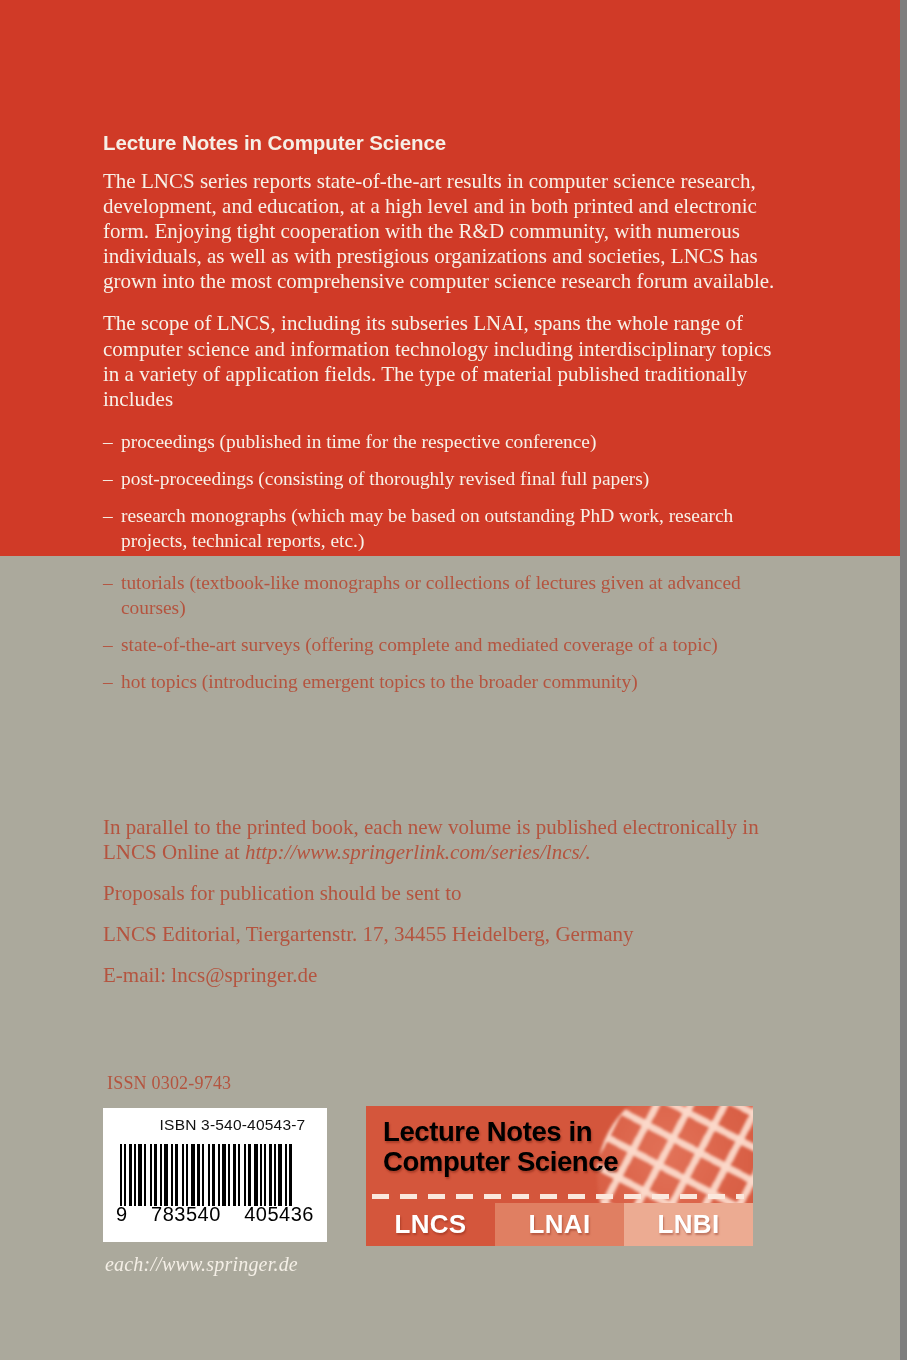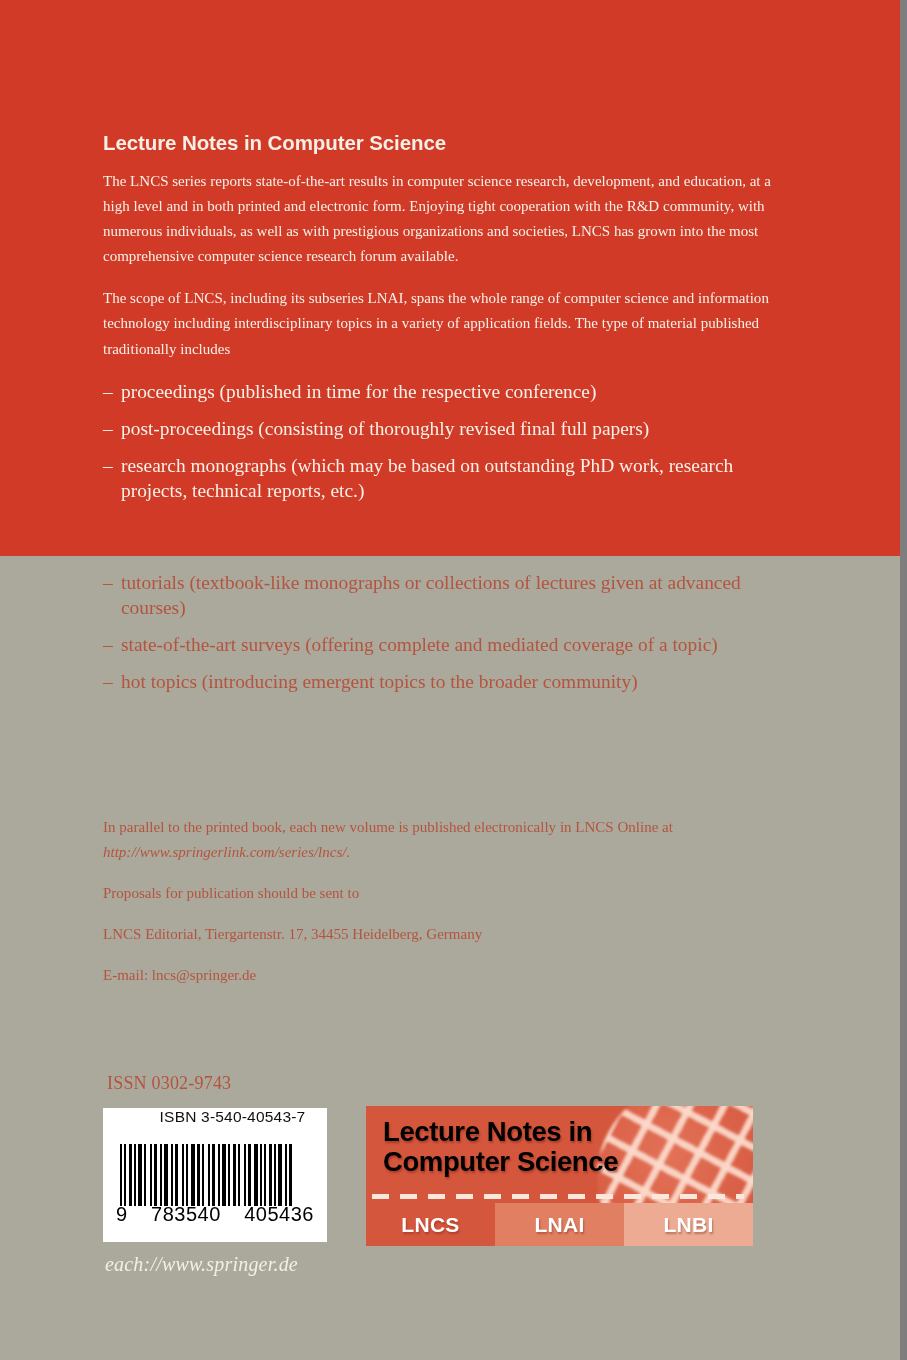--- a/index.html
+++ b/index.html
@@ -42,21 +42,21 @@
     font-family: "Liberation Sans", sans-serif;
     font-weight: bold;
     font-size: 20.5px;
     letter-spacing: -0.1px;
     color: #f6efe6;
     margin: 0 0 14px 0;
   }
 
   p.para {
     margin: 0 0 17px 0;
-    font-size: 15px;
+    font-size: 21px;
     line-height: 25.1px;
     color: #f7f1e8;
     letter-spacing: 0.01px;
   }
 
   ul.dashlist {
     list-style: none;
     margin: 0;
     padding: 0;
   }
@@ -103,21 +103,21 @@
     width: 224px;
     height: 134px;
     background: #ffffff;
     box-sizing: border-box;
   }
   .isbn-text {
     font-family: "Liberation Sans", sans-serif;
     font-size: 15.5px;
     color: #111;
     text-align: center;
-    margin-top: 0;
+    margin-top: 8px;
     letter-spacing: 0.2px;
     padding-left: 35px;
   }
   .bars {
     position: absolute;
     left: 17px;
     top: 36px;
     width: 190px;
     height: 62px;
     display: flex;
@@ -212,21 +212,21 @@
     display: flex;
     z-index: 2;
   }
   .logo-cells .cell {
     flex: 1;
     display: flex;
     align-items: center;
     justify-content: center;
     font-family: "Liberation Sans", sans-serif;
     font-weight: bold;
-    font-size: 21px;
+    font-size: 26px;
     color: #ffffff;
     letter-spacing: 0.3px;
     text-shadow: 1px 1.5px 2px rgba(120,30,15,0.4);
   }
   .logo-cells .c1 { background: #d4563c; }
   .logo-cells .c2 { background: #e07f62; }
   .logo-cells .c3 { background: #ecab92; }
 </style>
 </head>
 <body>

